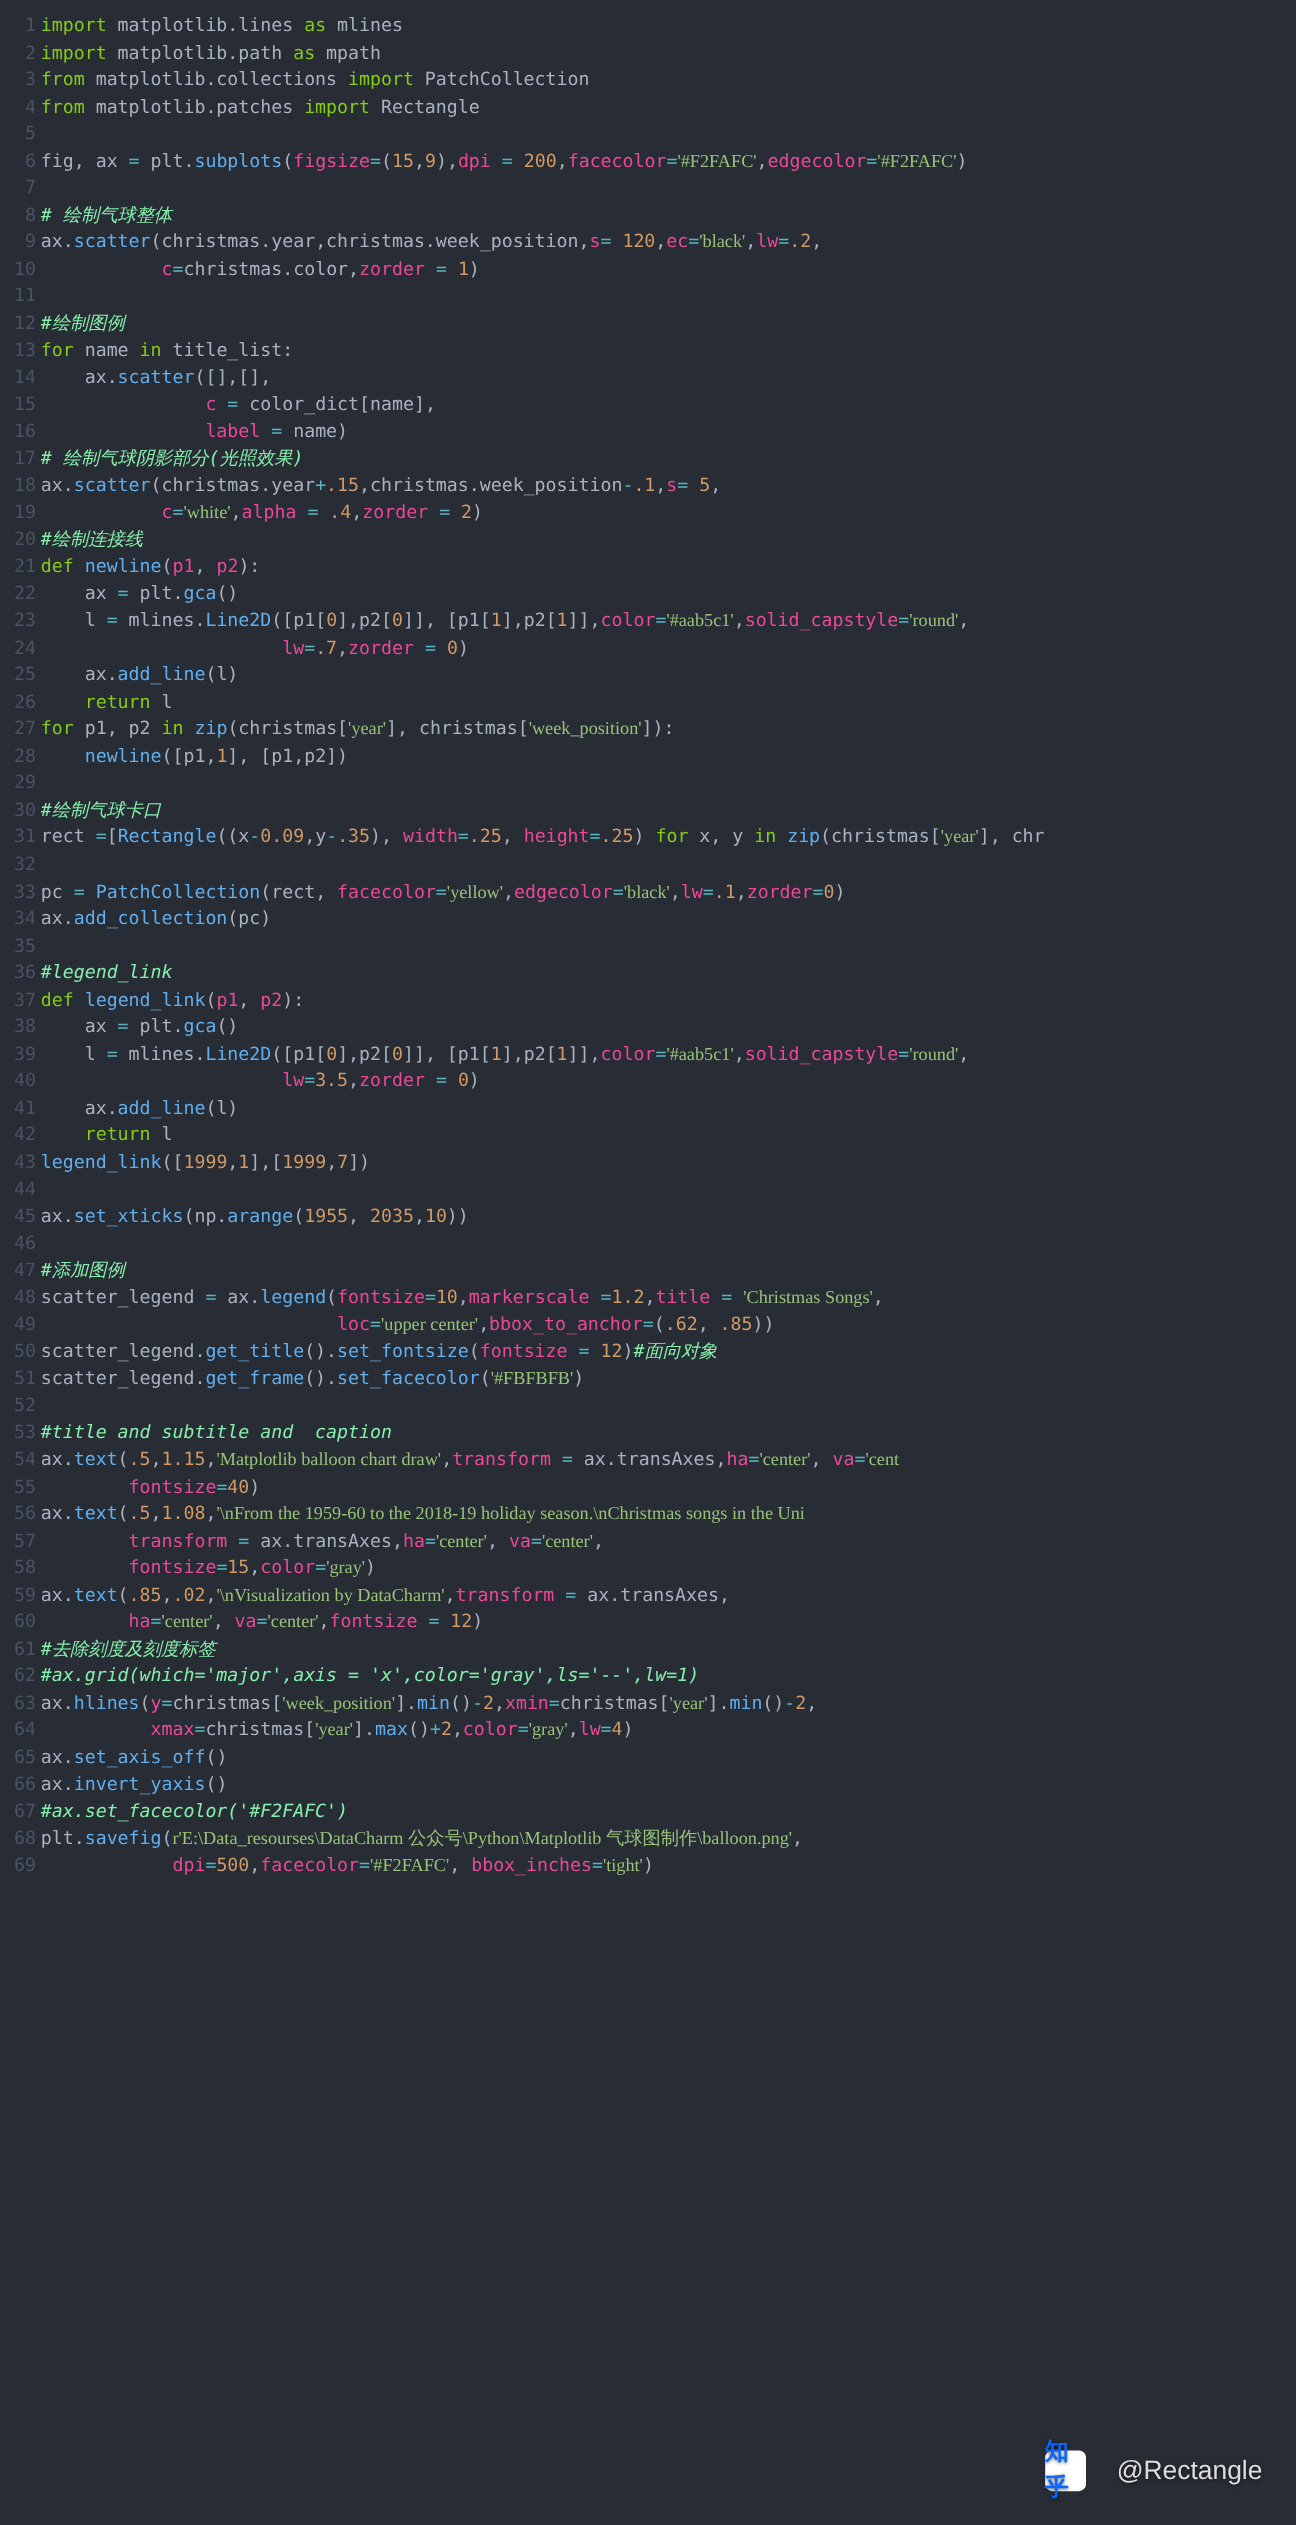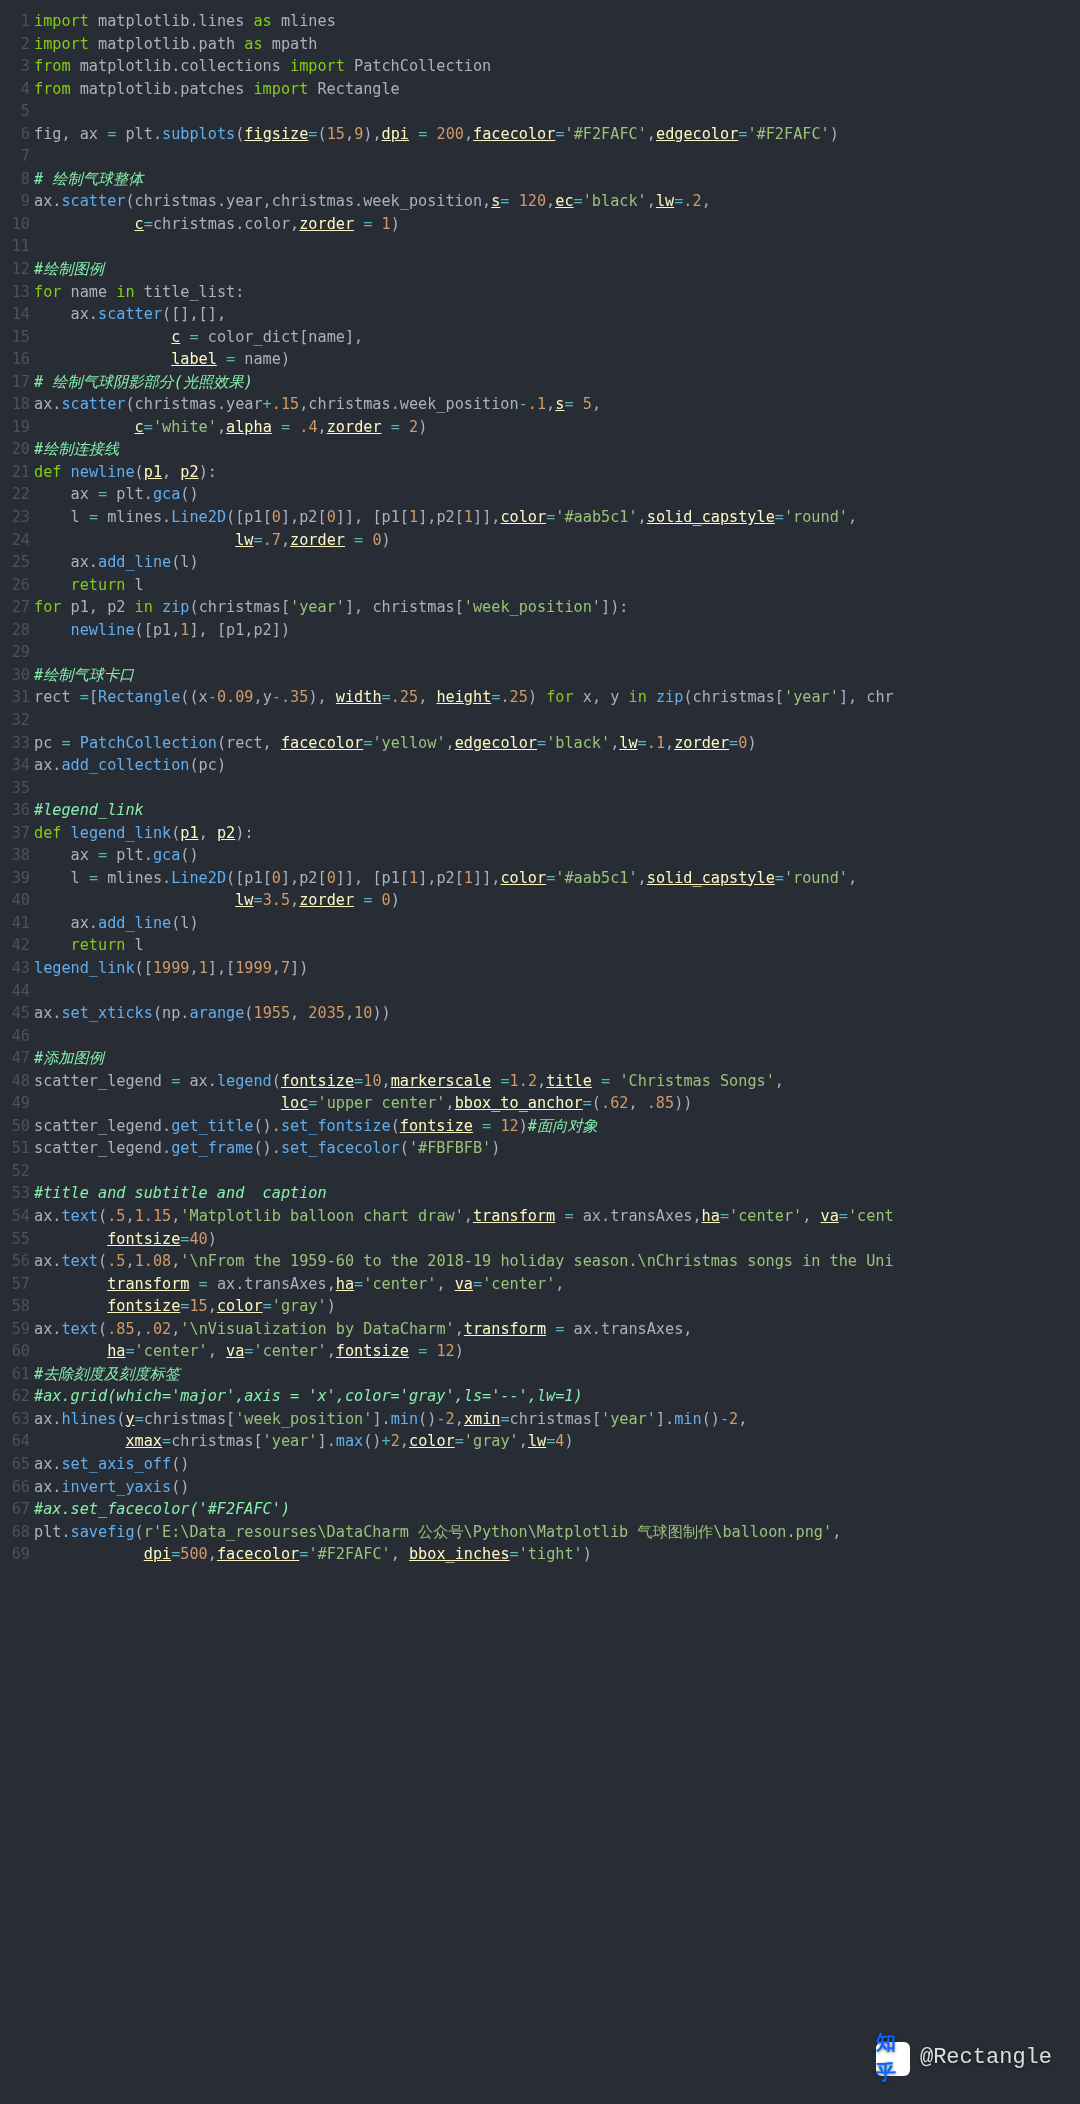--- a/index.html
+++ b/index.html
@@ -21,35 +21,35 @@
     width:30px;
     text-align:right;
     color:#4b5263;
     user-select:none;
     margin-right:4px;
     vertical-align:top;
   }
   .ln { display:block; height:22.55px; }
   .kw  { color:#84cc16; }   
   .fn  { color:#61afef;text-align:right; }   
-  .nm  { color:#fef9c3;text-decoration:underline; }   
-  .str { color:#98c379; }   
+  .nm  { color:#ec4899; }   
+  .str { color:#98c379;font-family:Liberation Serif, serif; }   
   .num { color:#d19a66; }   
   .cmt { color:#86efac; font-style:italic; }
   .op  { color:#56b6c2; }
   .watermark {
     position:absolute;
     right:28px;
     bottom:28px;
     color:rgba(255,255,255,.85);
-    font-family:Liberation Mono, monospace;
+    font-family:Liberation Sans, sans-serif;
     font-size:22px;
     display:flex;
-    align-items:flex-start;
-    gap:10px;
+    align-items:center;
+    gap:26px;
     text-shadow:0 1px 3px rgba(0,0,0,.6);
   }
   .watermark .zh-logo{
     width:34px;height:34px;border-radius:6px;background:#fff;color:#0a66ff;
     display:flex;align-items:center;justify-content:center;font-weight:700;font-size:20px;
   }
   .code-col{ display:inline-block; vertical-align:top; }
 </style>
 </head>
 <body>

